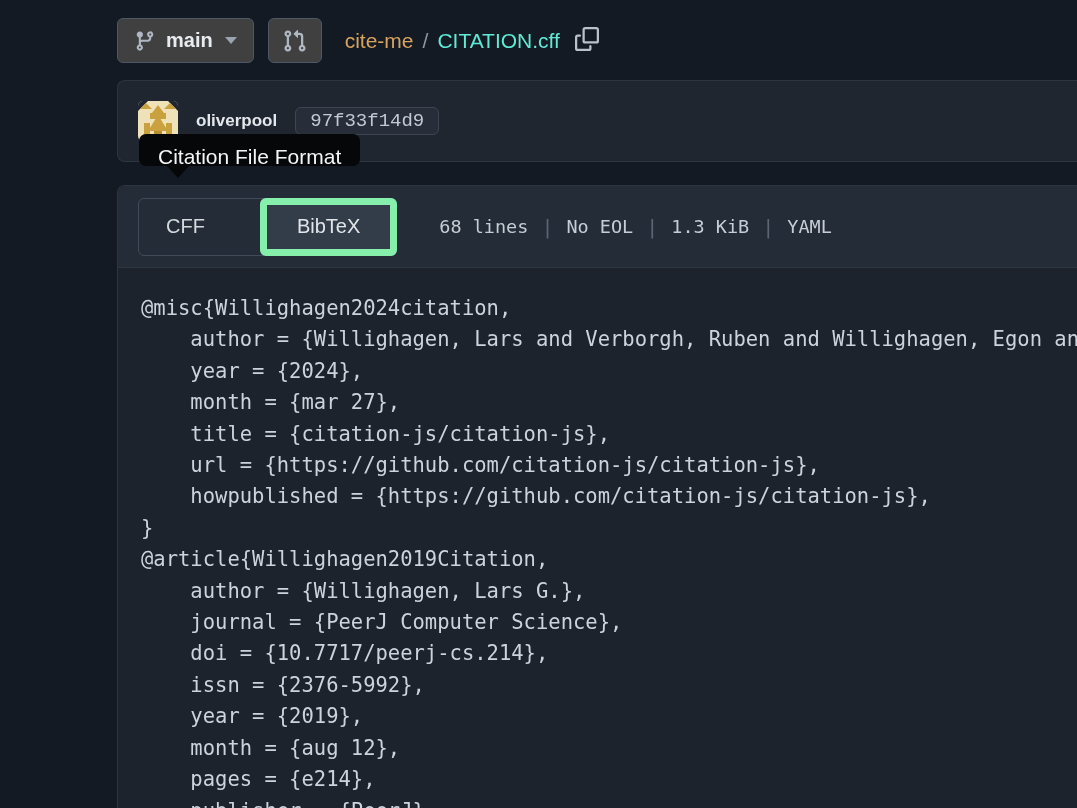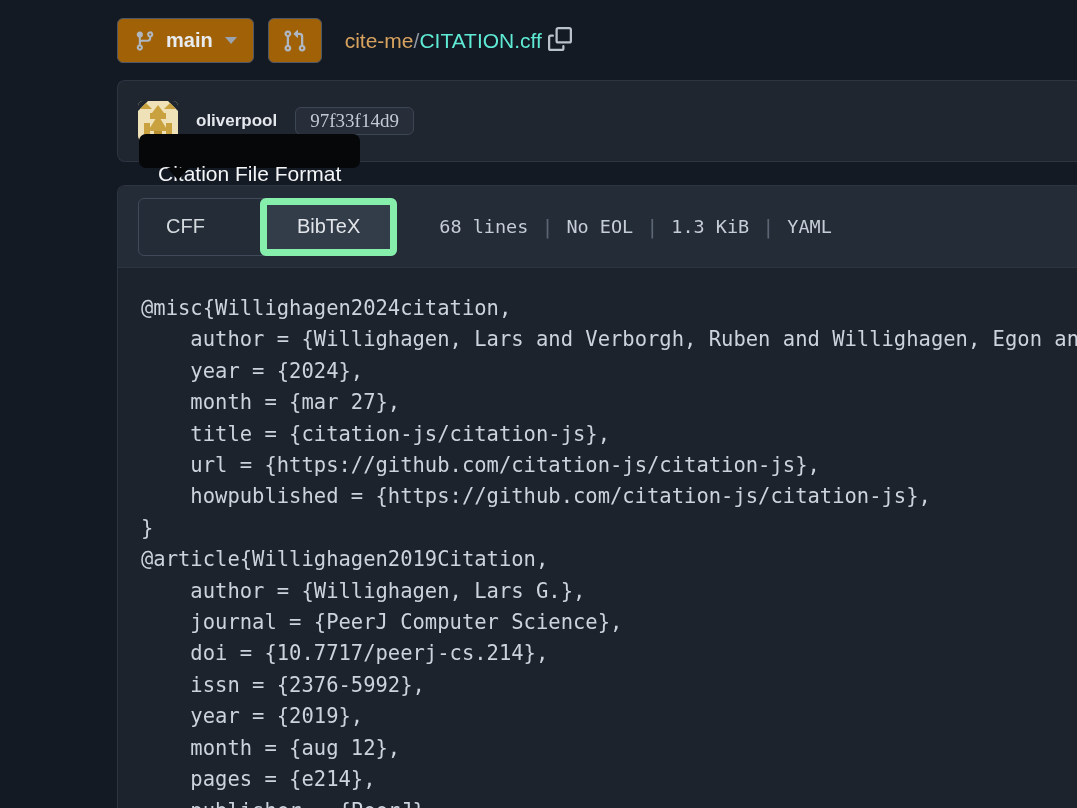--- a/index.html
+++ b/index.html
@@ -13,34 +13,34 @@
   }
 
   
   .topbar {
     position: absolute; left: 117px; top: 18px;
     display: flex; align-items: center; height: 45px;
   }
   .btn {
     display: flex; align-items: center; gap: 10px;
     height: 45px; padding: 0 16px;
-    background: #a16207; border: 1px solid #4e5866; border-radius: 6px;
+    background: #404040; border: 1px solid #4e5866; border-radius: 6px;
     color: #dfe3e8; cursor: pointer;
     font-family: "Liberation Sans", sans-serif;
   }
   .btn svg { display: block; }
   .branch-label { font-size: 20px; font-weight: bold; color: #e8ebef; }
   .caret {
     width: 0; height: 0; margin-left: 2px;
     border-left: 6px solid transparent; border-right: 6px solid transparent;
     border-top: 7px solid #9aa4b0;
   }
   .btn-compare { margin-left: 14px; padding: 0 14px; }
   .breadcrumb {
-    display: flex; align-items: center; 
+    display: flex; align-items: center; gap: 9px;
     margin-left: 23px; font-size: 21px;
   }
   .breadcrumb a { color: #d8a35e; text-decoration: none; cursor: pointer; }
   .breadcrumb .sep { color: #8f98a3; }
   .breadcrumb .file { color: #5eead4; }
   .copy-btn {
     display: flex; align-items: center; margin-left: 6px;
     background: none; border: none; cursor: pointer; color: #b9c1ca; padding: 0;
   }
 
@@ -51,32 +51,32 @@
     background: #1f2630; border: 1px solid #2d3541;
     border-radius: 8px 0 0 8px; border-right: none;
     display: flex; align-items: center; gap: 18px; padding-left: 20px;
   }
   .avatar {
     width: 40px; height: 40px; border-radius: 5px; overflow: hidden;
     flex: 0 0 40px; cursor: pointer;
   }
   .commit-author { font-size: 17px; font-weight: bold; color: #e4e7eb; cursor: pointer; }
   .commit-hash {
-    font-family: Liberation Serif, serif; font-size: 19px; color: #c3cad4;
+    font-family: Liberation Mono, monospace; font-size: 19px; color: #c3cad4;
     background: #272e3a; border: 1px solid #3d4654; border-radius: 6px;
     padding: 2px 14px; cursor: pointer;
   }
   .commit-msg { font-size: 21px; color: #d8dce1; }
 
   
   .tooltip {
     position: absolute; left: 139px; top: 134px; z-index: 10;
     background: #050708; color: #f4f5f7;
     font-size: 21px; line-height: 46px; height: 32px;
-    padding: 17px 19px; border-radius: 7px; white-space: nowrap;
+    padding: 0 19px; border-radius: 7px; white-space: nowrap;
   }
   .tooltip .arrow {
     position: absolute; left: 28px; top: 100%;
     width: 0; height: 0;
     border-left: 11px solid transparent; border-right: 11px solid transparent;
     border-top: 12px solid #050708;
   }
 
   
   .file-box {

